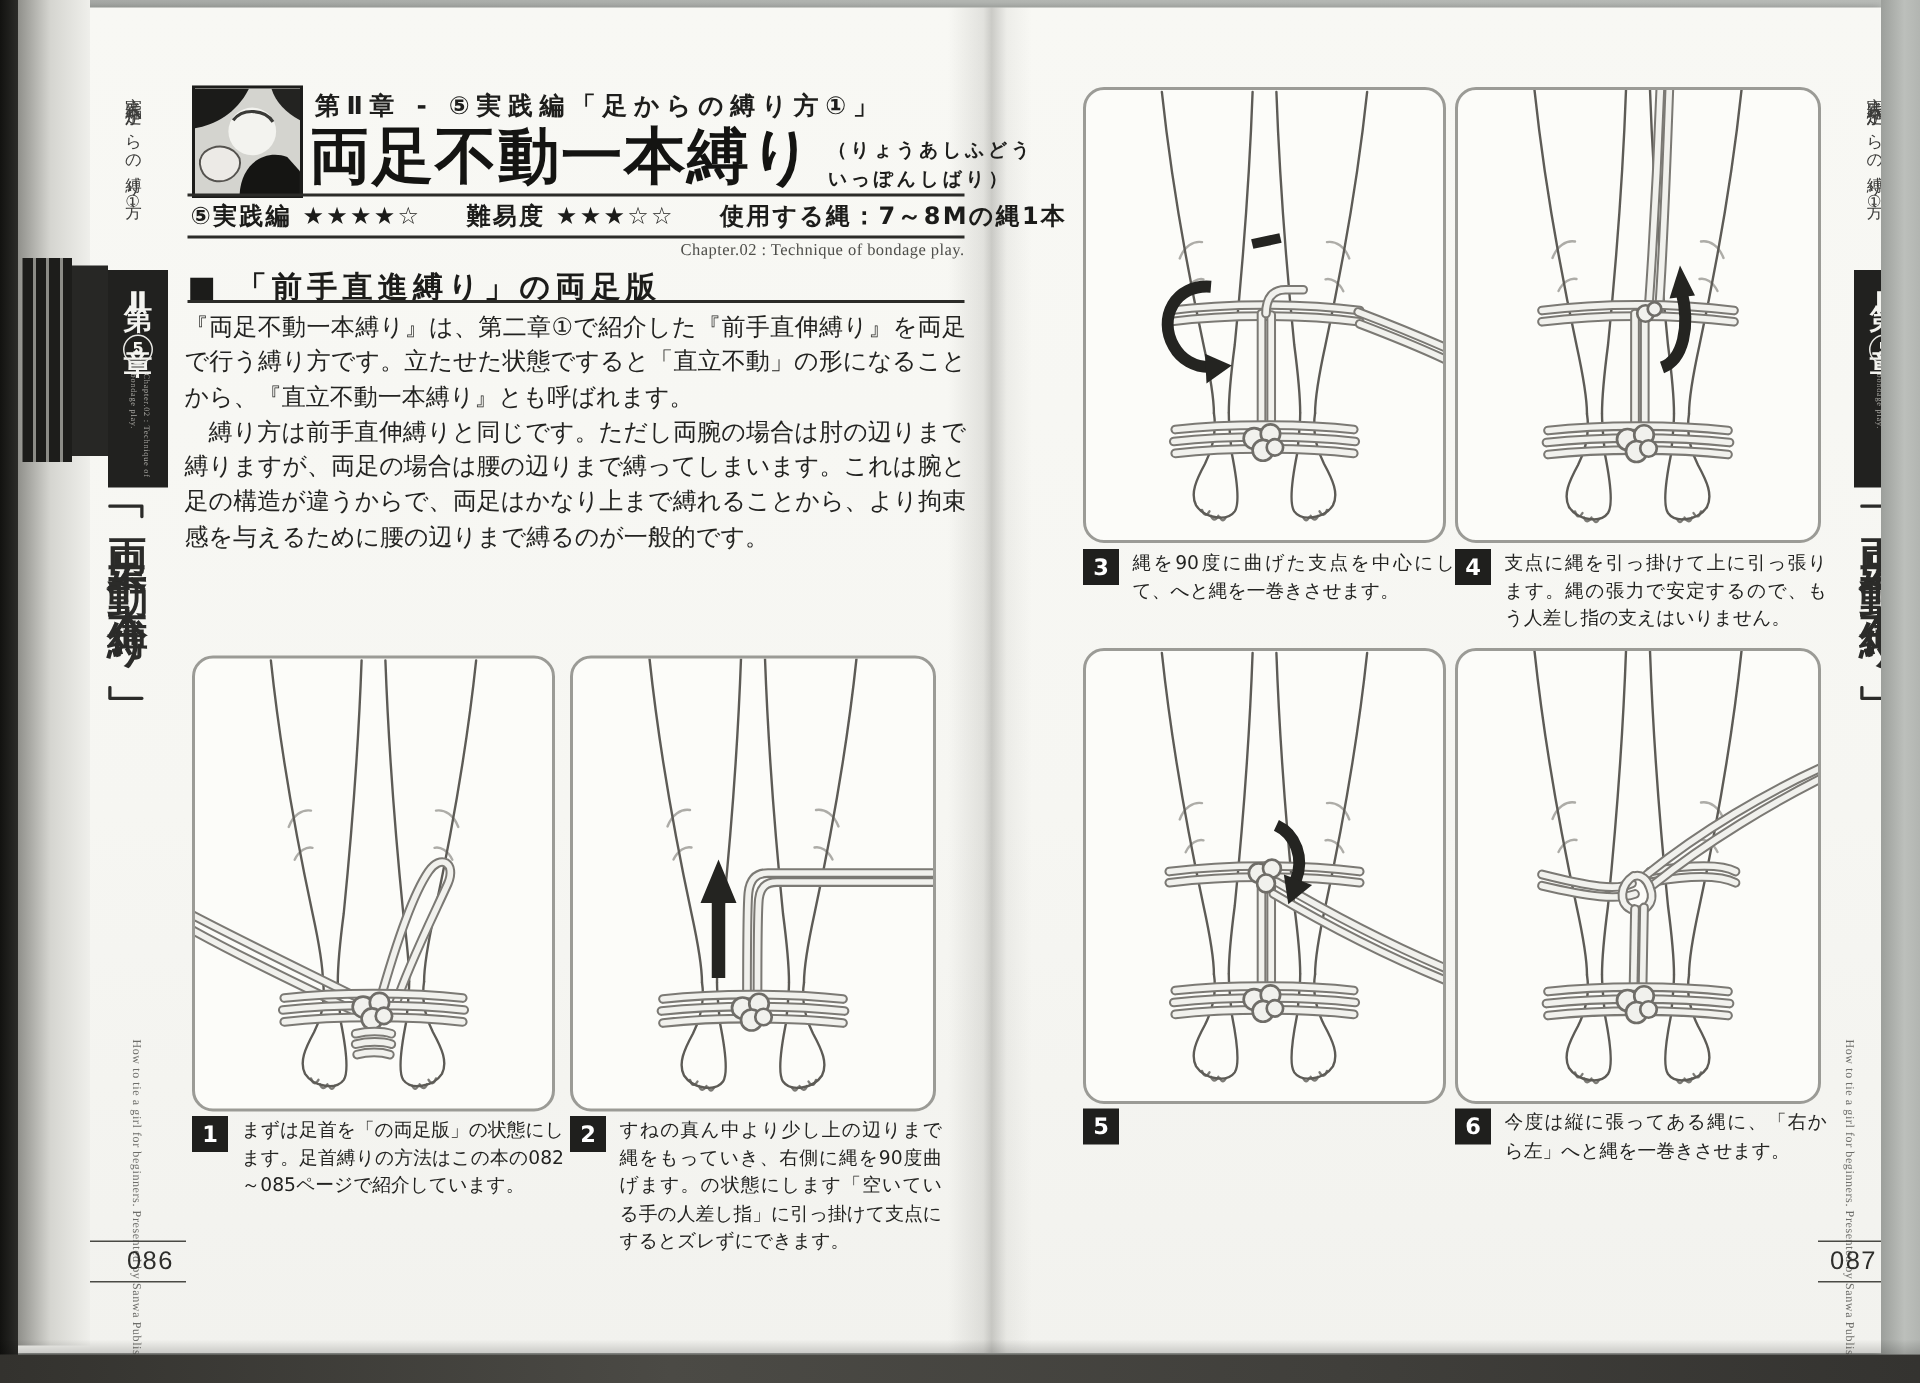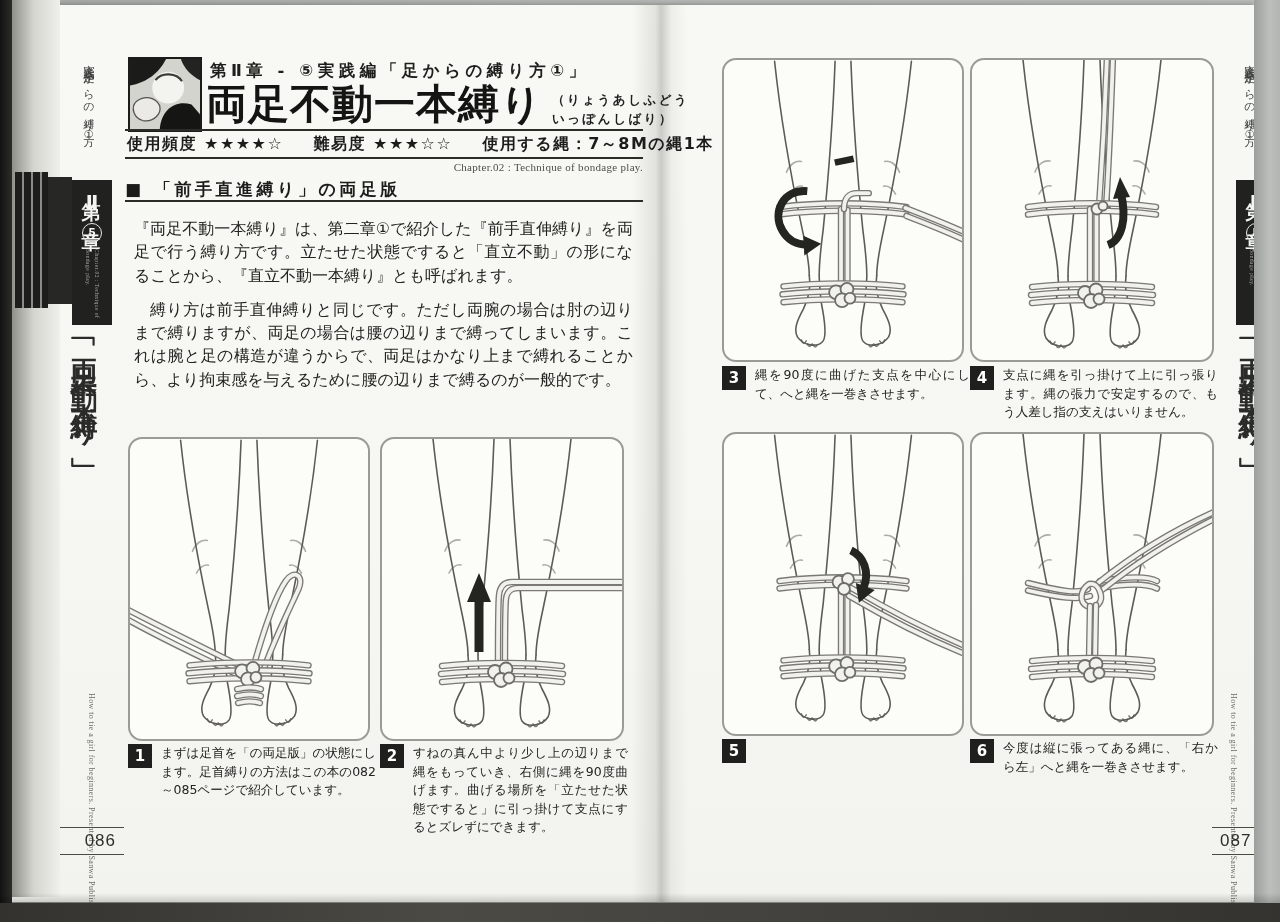--- a/index.html
+++ b/index.html
@@ -58,24 +58,24 @@
   .hdr-reading{margin-left:9px;padding-top:7px;font-size:12.5px;font-weight:bold;
     line-height:1.55;letter-spacing:2.5px;color:#1e1e1c;white-space:nowrap;}
   .rule{background:#2b2b28;height:2px;}
   .hdr-stats{left:127px;top:134px;font-size:16px;font-weight:bold;letter-spacing:1.5px;
     color:#1c1c1a;white-space:nowrap;}
   .hdr-stats .gap{display:inline-block;width:16px;}
   .hdr-en{left:125px;top:161px;width:518px;text-align:right;font-size:11px;
     color:#4e4e4a;font-family:"Liberation Serif",serif;letter-spacing:.3px;}
 
   
-  .sec-head{left:125px;top:178px;font-size:17px;font-weight:bold;letter-spacing:3.5px;color:#1c1c1a;}
+  .sec-head{left:125px;top:178px;font-size:20px;font-weight:bold;letter-spacing:3.5px;color:#1c1c1a;}
   .body-text{left:123px;top:206px;width:521px;font-size:16px;line-height:23.3px;
     text-align:justify;color:#232321;}
-  .body-text p{margin:11px;}
+  .body-text p{margin:0;}
   .body-text p.ind{text-indent:1em;}
 
   
   .panel{position:absolute;background:#fcfcf9;border:2px solid #9b9b96;
     border-radius:14px;overflow:hidden;}
   .panel svg{display:block;width:100%;height:100%;}
   .cap{position:absolute;display:flex;gap:9px;width:248px;}
   .cap-num{width:24px;height:24px;background:#1f1f1d;color:#ffffff;font-weight:bold;
     font-size:15px;text-align:center;line-height:24px;flex:none;}
   .cap-text{font-size:12.5px;line-height:18.5px;text-align:justify;color:#232321;}
@@ -156,21 +156,21 @@
   <div class="abs hdr-title-row">
     <div class="hdr-title">両足不動一本縛り</div>
     <div class="hdr-reading">
       <div>（りょうあしふどう</div>
       <div>いっぽんしばり）</div>
     </div>
   </div>
   <div class="abs hdr-chapter">第Ⅱ章 - ⑤実践編「足からの縛り方①」</div>
   <div class="abs rule" style="left:125px;top:129px;width:518px;"></div>
   <div class="abs hdr-stats">
-    <span>使用頻度</span>
+    <span>⑤実践編</span>
     <span>★★★★☆</span>
     <span class="gap"></span>
     <span>難易度</span>
     <span>★★★☆☆</span>
     <span class="gap"></span>
     <span>使用する縄：7～8Mの縄1本</span>
   </div>
   <div class="abs rule" style="left:125px;top:157px;width:518px;"></div>
   <div class="abs hdr-en">Chapter.02 : Technique of bondage play.</div>
 
@@ -211,21 +211,21 @@
       <path class="ar" d="M97,134 L109,163 L101.5,163 L101.5,213 L92.5,213 L92.5,163 L85,163 Z"></path>
     </svg>
   </div>
 
   <div class="cap" style="left:128px;top:744px;">
     <div class="cap-num">1</div>
     <div class="cap-text">まずは足首を「の両足版」の状態にします。足首縛りの方法はこの本の082～085ページで紹介しています。</div>
   </div>
   <div class="cap" style="left:380px;top:744px;">
     <div class="cap-num">2</div>
-    <div class="cap-text">すねの真ん中より少し上の辺りまで縄をもっていき、右側に縄を90度曲げます。曲げる場所を「立たせた状態ですると」に引っ掛けて支点にするとズレずにできます。</div>
+    <div class="cap-text">すねの真ん中より少し上の辺りまで縄をもっていき、右側に縄を90度曲げます。の状態にします「空いている手の人差し指」に引っ掛けて支点にするとズレずにできます。</div>
   </div>
 
   <div class="panel" style="left:722px;top:58px;width:238px;height:300px;">
     <svg viewBox="0 0 240 300">
       <use href="#legs"></use>
       <use href="#shin-wrap"></use>
       <path class="rO" d="M183,148 C204,156 226,165 244,173"></path>
         <path class="rI" d="M183,148 C204,156 226,165 244,173"></path>
       <path class="rO" d="M184,156 C205,164 227,173 244,181"></path>
         <path class="rI" d="M184,156 C205,164 227,173 244,181"></path>

